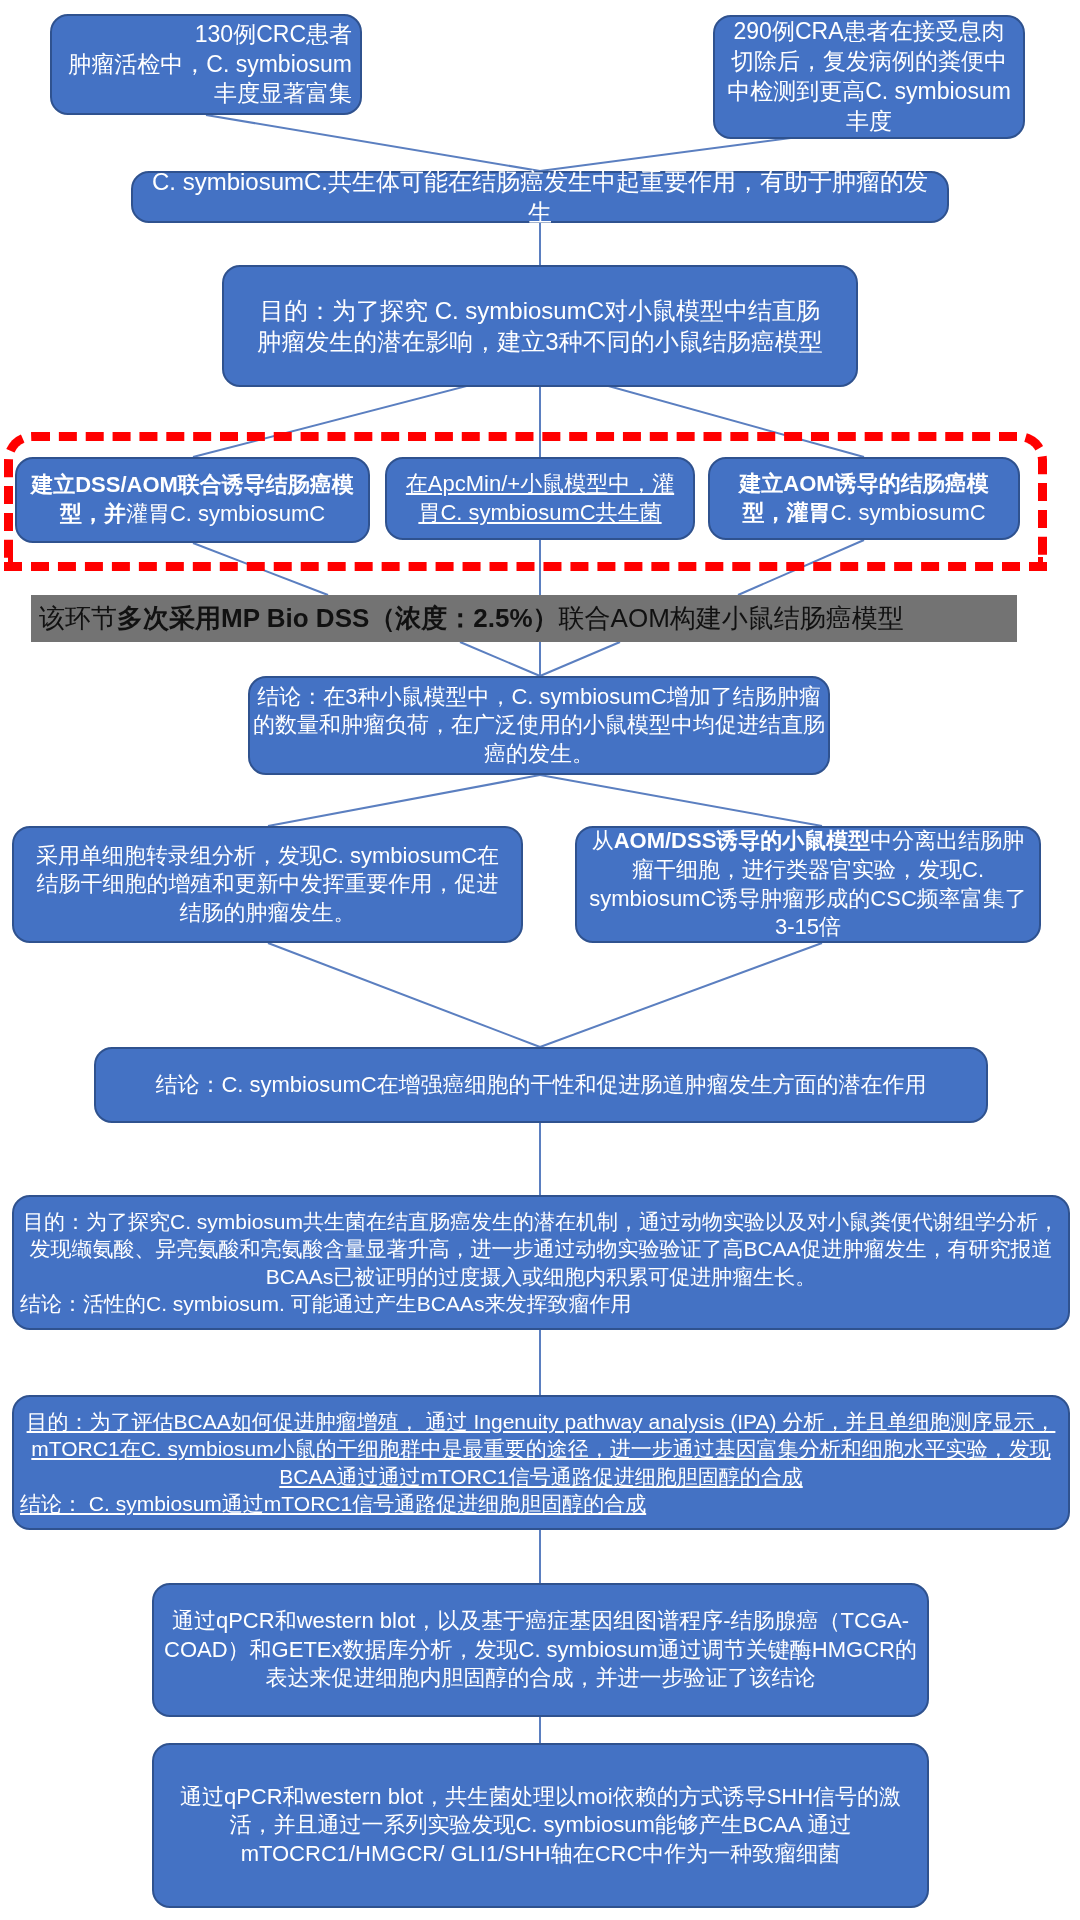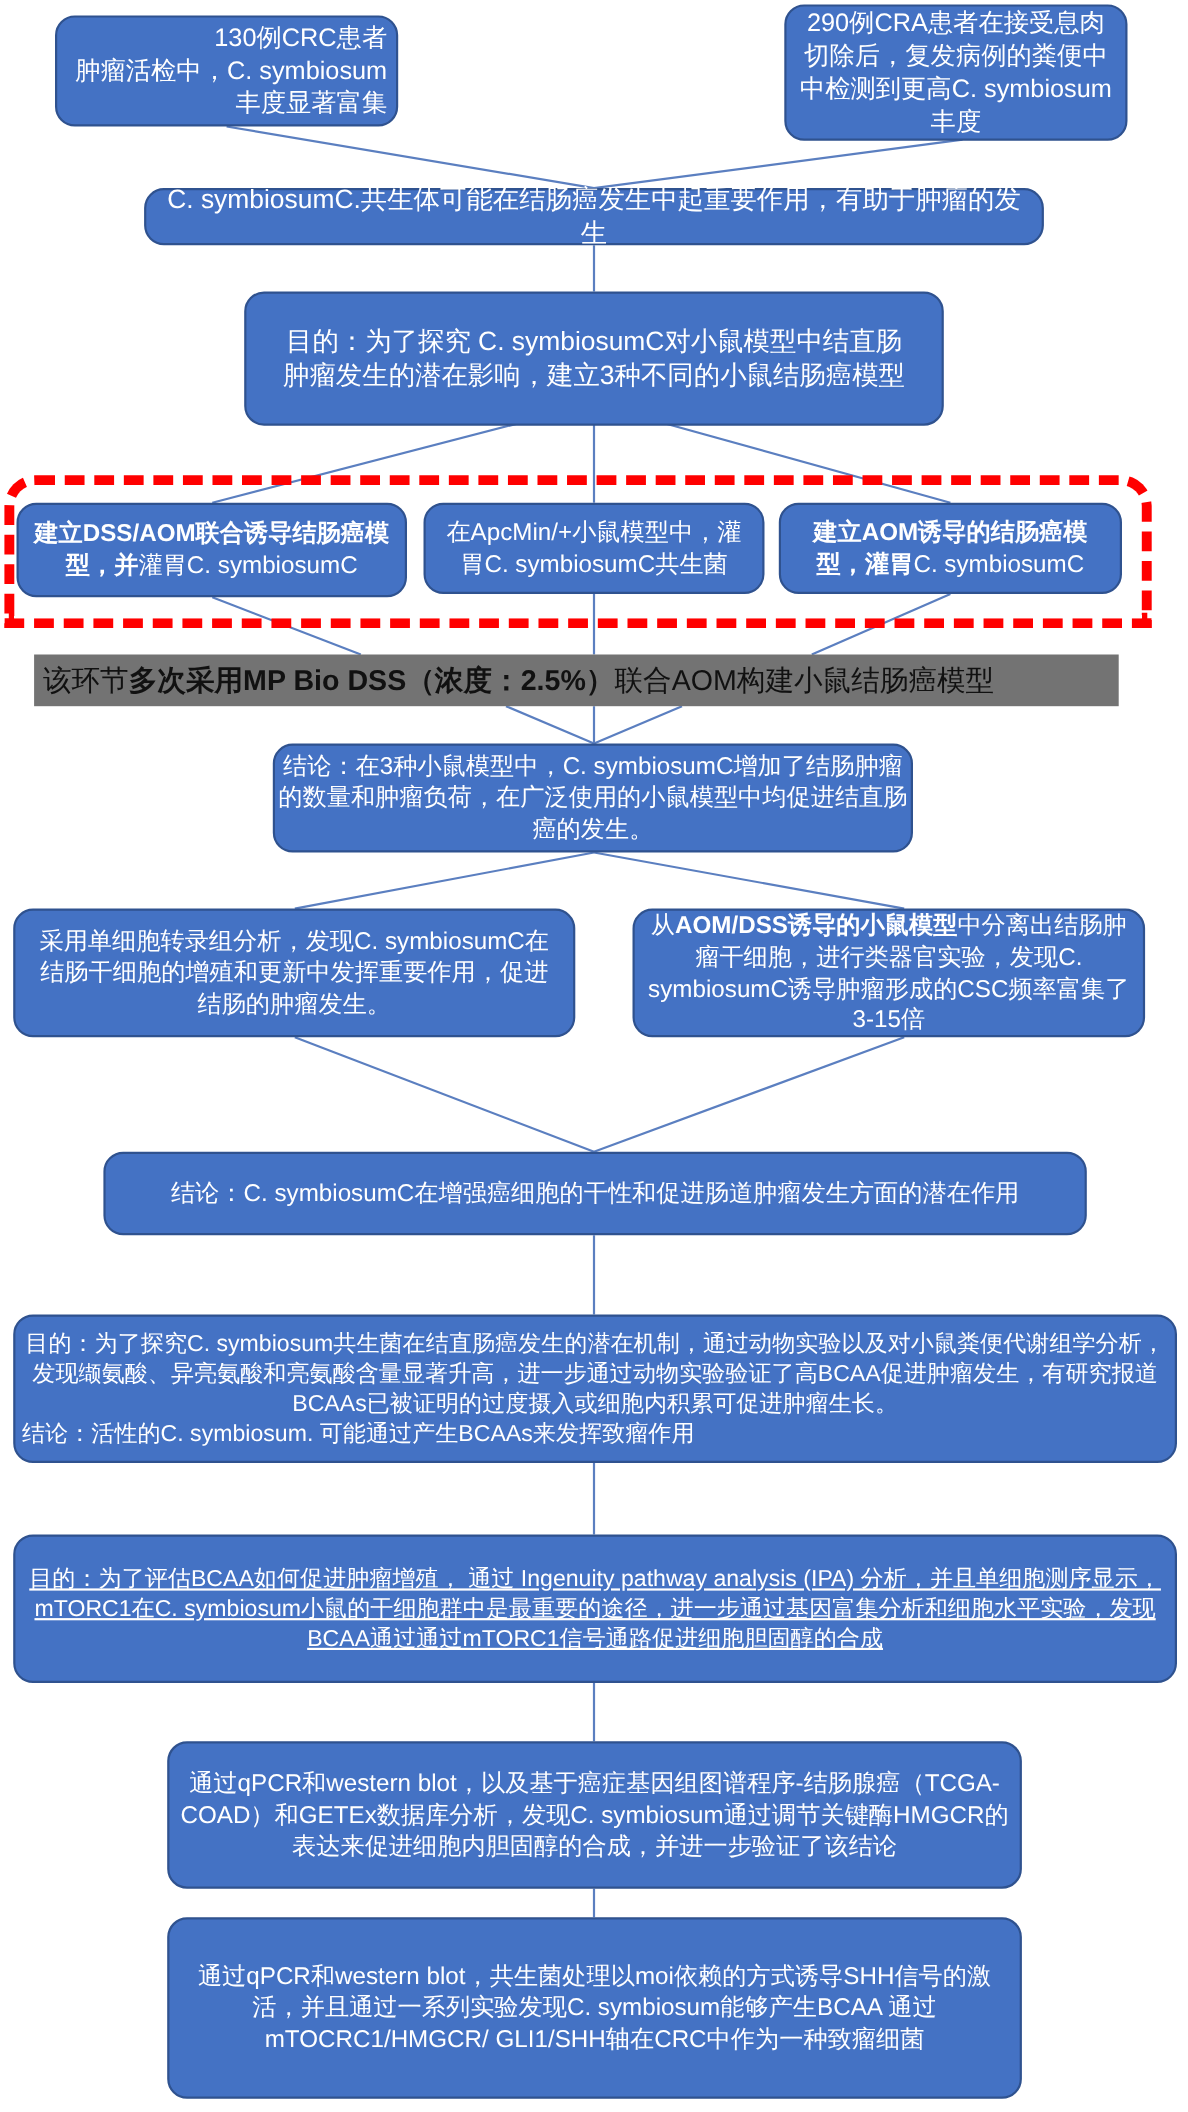--- a/index.html
+++ b/index.html
@@ -59,37 +59,37 @@
 </svg>
 
 <div class="dashed"></div>
 
 <div class="box" style="left:50px;top:14px;width:312px;height:101px;font-size:23px;white-space:pre-line;text-align:right;">
   <span class="inner">130例CRC患者
 肿瘤活检中，C. symbiosum
 丰度显著富集</span>
 </div>
 
-<div class="box" style="left:713px;top:4px;width:312px;height:124px;font-size:23px;">
+<div class="box" style="left:713px;top:15px;width:312px;height:124px;font-size:23px;">
   <span class="inner">290例CRA患者在接受息肉切除后，复发病例的粪便中中检测到更高C. symbiosum丰度</span>
 </div>
 
 <div class="box" style="left:131px;top:171px;width:818px;height:52px;font-size:24px;">
   <span class="inner">C. symbiosumC.共生体可能在结肠癌发生中起重要作用，有助于肿瘤的发生</span>
 </div>
 
 <div class="box" style="left:222px;top:265px;width:636px;height:122px;font-size:24px;padding:6px 30px;">
   <span class="inner">目的：为了探究 C. symbiosumC对小鼠模型中结直肠肿瘤发生的潜在影响，建立3种不同的小鼠结肠癌模型</span>
 </div>
 
 <div class="box" style="left:15px;top:457px;width:355px;height:86px;font-size:22px;">
   <span class="inner"><b>建立DSS/AOM联合诱导结肠癌模型，并</b><span>灌胃C. symbiosumC</span></span>
 </div>
 
-<div class="box" style="left:385px;top:457px;width:310px;height:83px;font-size:22px;">
+<div class="box" style="left:385px;top:457px;width:310px;height:83px;font-size:22px;text-decoration:underline;">
   <span class="inner">在ApcMin/+小鼠模型中，灌胃C. symbiosumC共生菌</span>
 </div>
 
 <div class="box" style="left:708px;top:457px;width:312px;height:83px;font-size:22px;">
   <span class="inner"><b>建立AOM诱导的结肠癌模型，灌胃</b><span>C. symbiosumC</span></span>
 </div>
 
 <div class="note">
   <span>该环节</span>
     <b>多次采用MP Bio DSS（浓度：2.5%）</b>
@@ -115,20 +115,21 @@
 <div class="box" style="left:12px;top:1195px;width:1058px;height:135px;font-size:21px;padding:4px 6px;">
   <span class="inner">
     <div class="line-c">目的：为了探究C. symbiosum共生菌在结直肠癌发生的潜在机制，通过动物实验以及对小鼠粪便代谢组学分析，发现缬氨酸、异亮氨酸和亮氨酸含量显著升高，进一步通过动物实验验证了高BCAA促进肿瘤发生，有研究报道BCAAs已被证明的过度摄入或细胞内积累可促进肿瘤生长。</div>
     <div class="line-l">结论：活性的C. symbiosum. 可能通过产生BCAAs来发挥致瘤作用</div>
   </span>
 </div>
 
 <div class="box" style="left:12px;top:1395px;width:1058px;height:135px;font-size:21px;padding:4px 6px;text-decoration:underline;">
   <span class="inner">
     <div class="line-c">目的：为了评估BCAA如何促进肿瘤增殖， 通过 Ingenuity pathway analysis (IPA) 分析，并且单细胞测序显示，mTORC1在C. symbiosum小鼠的干细胞群中是最重要的途径，进一步通过基因富集分析和细胞水平实验，发现BCAA通过通过mTORC1信号通路促进细胞胆固醇的合成</div>
+    <div class="line-l">结论： C. symbiosum通过mTORC1信号通路促进细胞胆固醇的合成</div>
   </span>
 </div>
 
 <div class="box" style="left:152px;top:1583px;width:777px;height:134px;font-size:22px;padding:4px 10px;">
   <span class="inner">通过qPCR和western blot，以及基于癌症基因组图谱程序-结肠腺癌（TCGA-COAD）和GETEx数据库分析，发现C. symbiosum通过调节关键酶HMGCR的表达来促进细胞内胆固醇的合成，并进一步验证了该结论</span>
 </div>
 
 <div class="box" style="left:152px;top:1743px;width:777px;height:165px;font-size:22px;padding:21px 10px;">
   <span class="inner">通过qPCR和western blot，共生菌处理以moi依赖的方式诱导SHH信号的激活，并且通过一系列实验发现C. symbiosum能够产生BCAA 通过mTOCRC1/HMGCR/ GLI1/SHH轴在CRC中作为一种致瘤细菌</span>
 </div>

